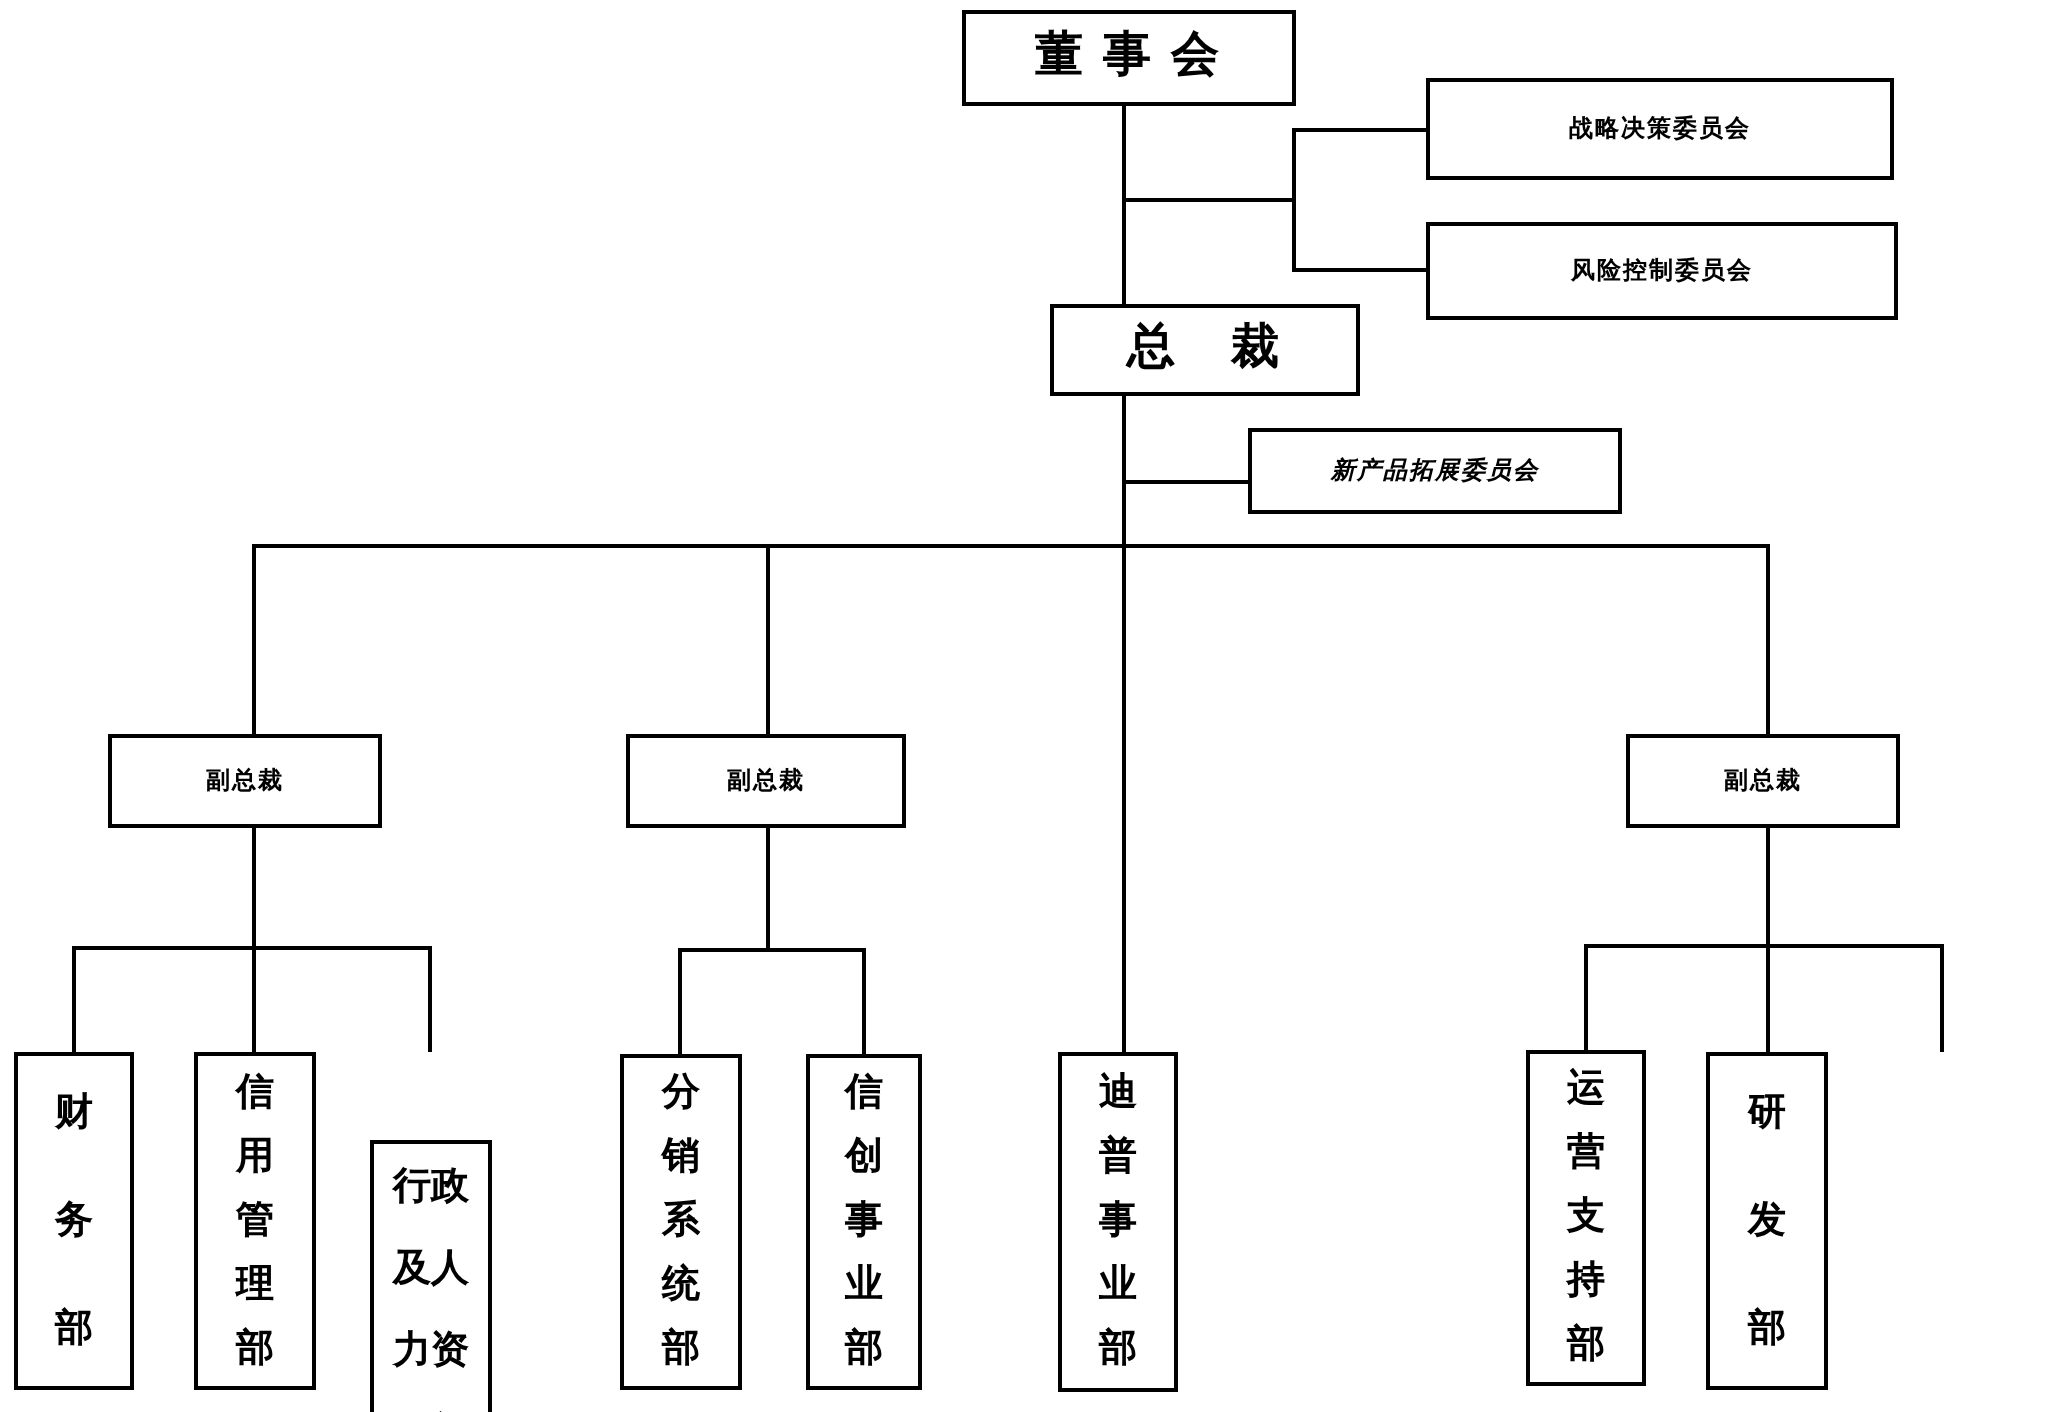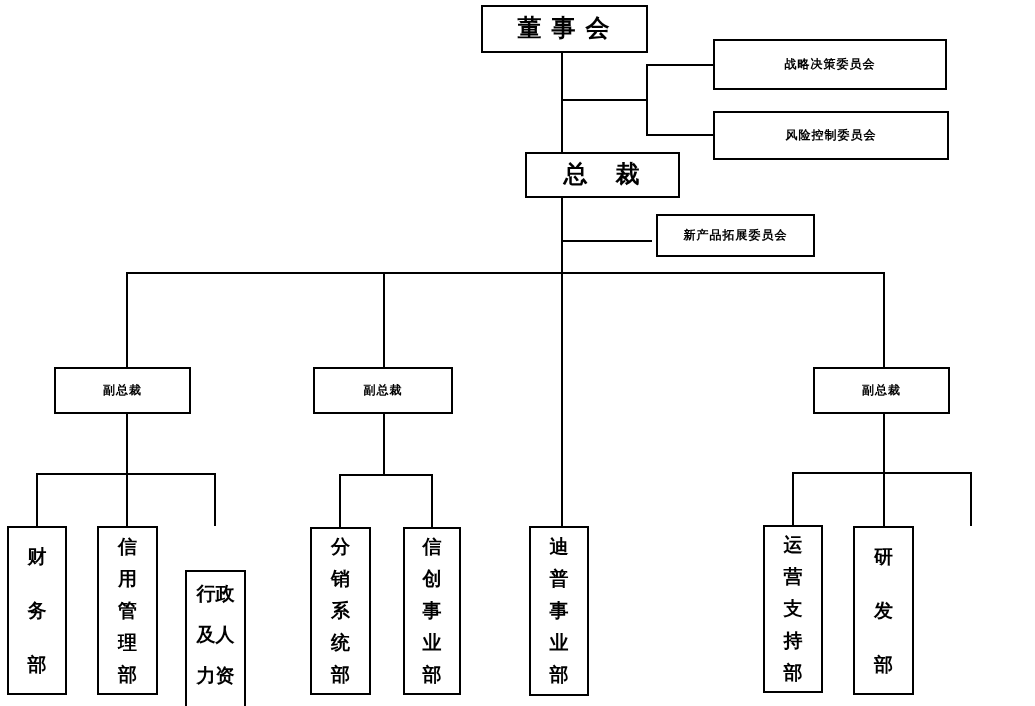--- a/index.html
+++ b/index.html
@@ -90,21 +90,21 @@
   </div>
 
   <div class="node" style="left:713px; top:111px; width:236px; height:49px;">
     <span class="lbl">风险控制委员会</span>
   </div>
 
   <div class="node head" style="left:478px; top:152px; width:155px; height:46px;margin-left:47px;">
     <span class="lbl">总　裁</span>
   </div>
 
-  <div class="node" style="left:656px; top:214px; width:159px; height:43px;">
+  <div class="node" style="left:624px; top:214px; width:187px; height:43px;font-style:italic;">
     <span class="lbl">新产品拓展委员会</span>
   </div>
 
   <div class="node" style="left:54px; top:367px; width:137px; height:47px;">
     <span class="lbl">副总裁</span>
   </div>
 
   <div class="node" style="left:313px; top:367px; width:140px; height:47px;">
     <span class="lbl">副总裁</span>
   </div>

